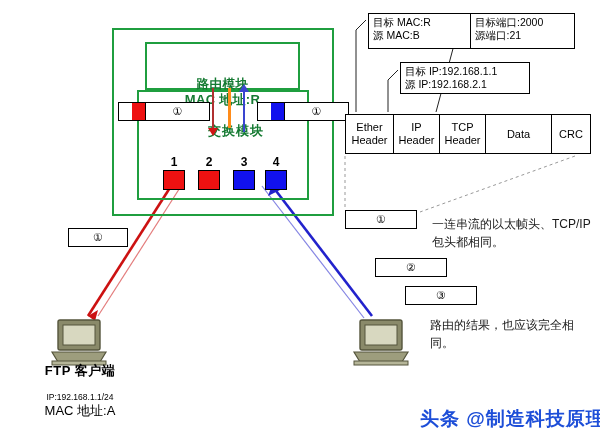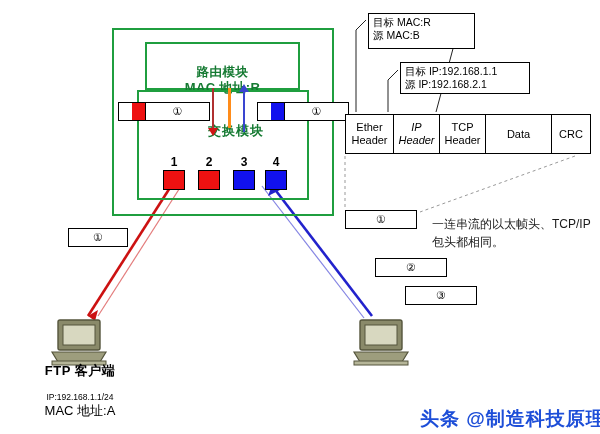--- a/index.html
+++ b/index.html
@@ -33,20 +33,21 @@
     box-sizing: border-box;
     text-align: center;
     color: #157a32;
     font-weight: bold;
   }
   #routing-module-title {
     font-size: 12.5px;
     line-height: 15px;
     padding-top: 21px;
     letter-spacing: 0.5px;
+    margin-top: 12px;
   }
   #routing-module-mac {
     font-size: 13px;
     line-height: 15px;
     letter-spacing: 0.3px;
   }
   #switch-module-box {
     left: 137px; top: 90px;
     width: 172px; height: 110px;
     border: 2px solid #1f9e3f;
@@ -292,32 +293,36 @@
   <div class="abs" style="left:265px; top:155px;">
     <div class="port-num">4</div>
   </div>
   <div class="abs port-sq" style="left:265px; top:170px; background:#1111ee;"></div>
 
   <div class="abs callout" id="callout-mac">
     <div>目标 MAC:R</div>
     <div>源 MAC:B</div>
   </div>
 
+  <div class="abs callout" id="callout-port">
+    <div>目标端口:2000</div>
+    <div>源端口:21</div>
+  </div>
 
   <div class="abs callout" id="callout-ip">
     <div>目标 IP:192.168.1.1</div>
     <div>源 IP:192.168.2.1</div>
   </div>
 
   <div class="abs" id="packet-table">
     <div class="pkt-cell" style="width:47px;">
       <span>Ether</span>
       <span>Header</span>
     </div>
-    <div class="pkt-cell" style="width:45px;font-style:italic;">
+    <div class="pkt-cell" style="width:45px;">
       <span>IP</span>
       <span>Header</span>
     </div>
     <div class="pkt-cell" style="width:45px;">
       <span>TCP</span>
       <span>Header</span>
     </div>
     <div class="pkt-cell" style="width:65px;">
       <span>Data</span>
     </div>
@@ -325,20 +330,21 @@
       <span>CRC</span>
     </div>
   </div>
 
   <div class="abs num-box" id="numbox-left">①</div>
   <div class="abs num-box" id="numbox-1">①</div>
   <div class="abs num-box" id="numbox-2">②</div>
   <div class="abs num-box" id="numbox-3">③</div>
 
   <div class="abs note-text" id="note-top">一连串流的以太帧头、TCP/IP包头都相同。</div>
+  <div class="abs note-text" id="note-bottom">路由的结果，也应该完全相同。</div>
 
   <div class="abs computer" id="computer-client">
     <svg width="64" height="50" viewBox="0 0 64 50" xmlns="http://www.w3.org/2000/svg">
       <rect x="10" y="2" width="42" height="30" rx="2" fill="#8a8a6a" stroke="#55553c" stroke-width="1.4"></rect>
       <rect x="15" y="7" width="32" height="20" fill="#d8d8c0" stroke="#55553c" stroke-width="1"></rect>
       <path d="M 4 34 L 58 34 L 52 44 L 10 44 Z" fill="#9d9d7d" stroke="#55553c" stroke-width="1.2"></path>
       <rect x="4" y="43" width="54" height="4" fill="#b5b598" stroke="#55553c" stroke-width="1"></rect>
     </svg>
   </div>
 

